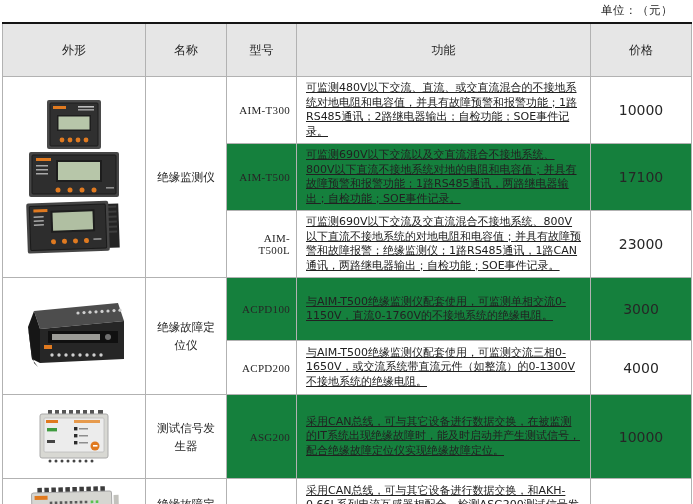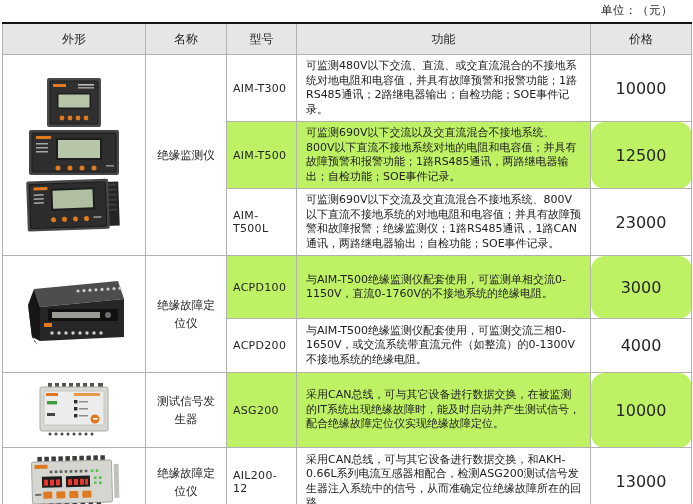--- a/index.html
+++ b/index.html
@@ -14,35 +14,35 @@
     position:absolute;top:3px;right:20px;
     font-size:11.5px;color:#1f1f1f;letter-spacing:.5px;
   }
   table.price-table{
     position:absolute;top:22px;left:2px;
     width:689px;table-layout:fixed;border-collapse:collapse;
     border-top:2px solid #141414;border-bottom:2px solid #141414;
   }
   .price-table td,.price-table th{
     border:1px solid #b2b2b2;
-    padding:3px 6px;vertical-align:middle;
+    padding:14px 6px;vertical-align:middle;
     overflow:hidden;
   }
   .price-table thead th{
     background:#e6e6e6;font-weight:normal;font-size:12px;
     color:#1f1f1f;text-align:center;height:24px;
   }
   td.cell-appearance{background:#fff;text-align:center;padding:2px;}
   td.cell-name{background:#fff;text-align:center;font-size:11.5px;line-height:18px;padding:10px 9px;}
-  td.cell-model{text-align:left;font-size:11px;letter-spacing:.3px;}
-  td.cell-func{font-size:11px;line-height:14.5px;text-align:left;padding:4px 9px;color:#212121;}
-  td.cell-price{text-align:center;font-size:16px;border-radius:14px;}
-  tr.shaded td.band{background:#bef264;margin-left:16px;}
+  td.cell-model{text-align:right;font-size:11px;letter-spacing:.3px;font-family:Liberation Serif, serif;}
+  td.cell-func{font-size:11px;line-height:14.5px;text-align:left;padding:4px 9px;color:#212121;text-decoration:underline;}
+  td.cell-price{text-align:center;font-size:14px;}
+  tr.shaded td.band{background:#15803d;margin-left:16px;}
   tr.r1{height:65px;} tr.r2{height:65px;} tr.r3{height:65px;}
-  tr.r4{height:63px;} tr.r5{height:54px;} tr.r6{height:75px;} tr.r7{height:69px;}
+  tr.r4{height:63px;} tr.r5{height:54px;} tr.r6{height:84px;} tr.r7{height:69px;}
   .photo-stack{display:flex;flex-direction:column;align-items:center;justify-content:space-around;height:100%;}
   .photo{display:flex;align-items:center;justify-content:center;}
   svg{display:block;}
 </style>
 </head>
 <body>
 
 <div class="unit-label">单位：（元）</div>
 
 <table class="price-table">
@@ -128,21 +128,21 @@
         </div>
       </td>
       <td class="cell-name" rowspan="3">绝缘监测仪</td>
       <td class="cell-model band">AIM-T300</td>
       <td class="cell-func band">可监测480V以下交流、直流、或交直流混合的不接地系统对地电阻和电容值，并具有故障预警和报警功能；1路RS485通讯；2路继电器输出；自检功能；SOE事件记录。</td>
       <td class="cell-price band">10000</td>
     </tr>
     <tr class="r2 shaded">
       <td class="cell-model band">AIM-T500</td>
       <td class="cell-func band">可监测690V以下交流以及交直流混合不接地系统、800V以下直流不接地系统对地的电阻和电容值；并具有故障预警和报警功能；1路RS485通讯，两路继电器输出；自检功能；SOE事件记录。</td>
-      <td class="cell-price band">12500</td>
+      <td class="cell-price band">17100</td>
     </tr>
     <tr class="r3">
       <td class="cell-model band">AIM-T500L</td>
       <td class="cell-func band">可监测690V以下交流及交直流混合不接地系统、800V以下直流不接地系统的对地电阻和电容值；并具有故障预警和故障报警；绝缘监测仪；1路RS485通讯，1路CAN通讯，两路继电器输出；自检功能；SOE事件记录。</td>
       <td class="cell-price band">23000</td>
     </tr>
 
     <tr class="r4 shaded">
       <td class="cell-appearance" rowspan="2">
         <div class="photo-stack">

